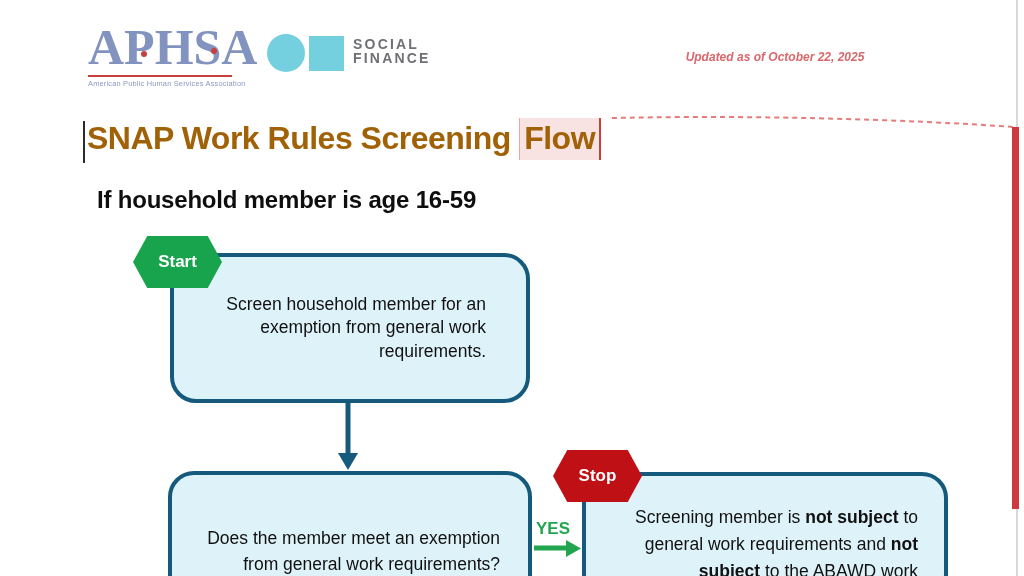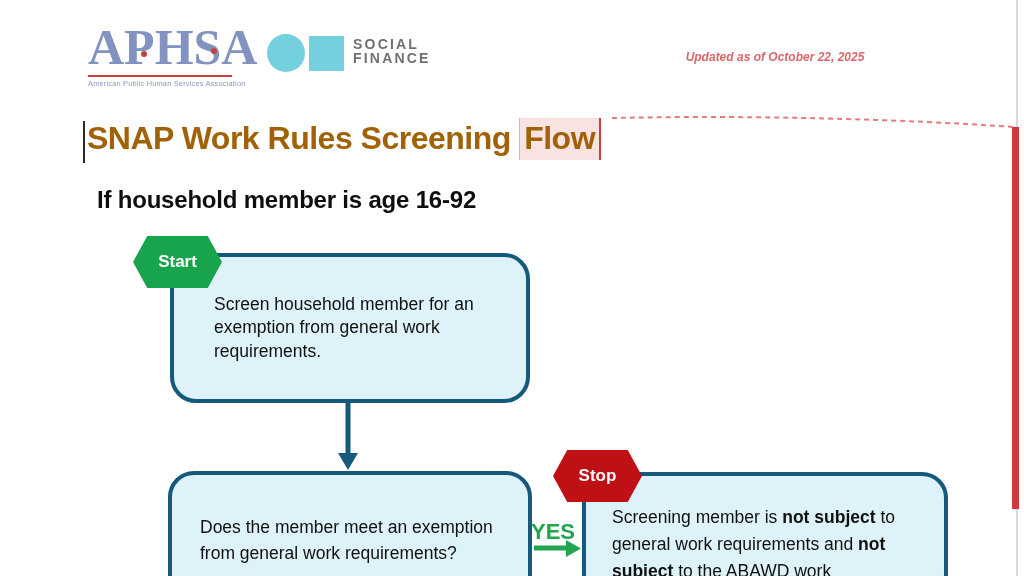--- a/index.html
+++ b/index.html
@@ -30,37 +30,37 @@
          letter-spacing:-0.5px;white-space:pre;}
   .hl{background:#f9e2e2;padding:2px 4px 4px 4px;border-right:2px solid #c9403f;border-left:1px solid #eaa7a7;}
 
   
   .subtitle{position:absolute;left:97px;top:186px;font-size:24px;font-weight:700;color:#0e0e0e;
             letter-spacing:-0.2px;}
 
   
   .flowbox{position:absolute;background:#def3f9;border:4px solid #155a7d;border-radius:26px;
            display:flex;align-items:flex-start;justify-content:center;box-sizing:border-box;}
-  .flowbox p{margin:0;text-align:left;font-size:17.5px;color:#111;}
+  .flowbox p{margin:0;text-align:right;font-size:17.5px;color:#111;}
   .box-screen{left:170px;top:253px;width:360px;height:150px;align-items:center;}
   .box-screen p{max-width:272px;line-height:1.35;}
   .box-question{left:168px;top:471px;width:364px;height:130px;}
-  .box-question p{max-width:300px;line-height:1.5;padding-top:39px;}
+  .box-question p{max-width:300px;line-height:1.5;padding-top:50px;}
   .box-stop{left:582px;top:472px;width:366px;height:128px;}
   .box-stop p{max-width:306px;line-height:1.55;padding-top:28px;}
   .bold{font-weight:700;}
 
   .hex{position:absolute;width:89px;height:52px;display:flex;align-items:center;justify-content:center;
        color:#fff;font-weight:700;font-size:17px;
        clip-path:polygon(16% 0,84% 0,100% 50%,84% 100%,16% 100%,0 50%);}
   .hex-start{left:133px;top:236px;background:#18a44c;}
   .hex-stop{left:553px;top:450px;background:#bf1015;}
 
   .yes-label{position:absolute;left:527px;top:519px;width:52px;text-align:center;
-             color:#21a64f;font-weight:700;font-size:22px;}
+             color:#21a64f;font-weight:700;font-size:17px;}
 
   .overlay{position:absolute;left:0;top:0;width:1024px;height:576px;pointer-events:none;}
 
   
   .page-edge{position:absolute;left:1016px;top:0;width:2px;height:576px;background:#d8d8d8;}
   .red-bar{position:absolute;left:1012px;top:127px;width:7px;height:382px;background:#ce393e;}
 </style>
 </head>
 <body>
 
@@ -79,21 +79,21 @@
   <div class="sf-text">
     <div>SOCIAL</div>
     <div>FINANCE</div>
   </div>
 
   <div class="updated">Updated as of October 22, 2025</div>
 
   <div class="cursor-bar"></div>
   <div class="title"><span>SNAP Work Rules Screening </span><span class="hl">Flow</span></div>
 
-  <div class="subtitle">If household member is age 16-92</div>
+  <div class="subtitle">If household member is age 16-59</div>
 
   <div class="flowbox box-screen">
     <p>Screen household member for an exemption from general work requirements.</p>
   </div>
 
   <div class="flowbox box-question">
     <p>Does the member meet an exemption from general work requirements?</p>
   </div>
 
   <div class="flowbox box-stop">

